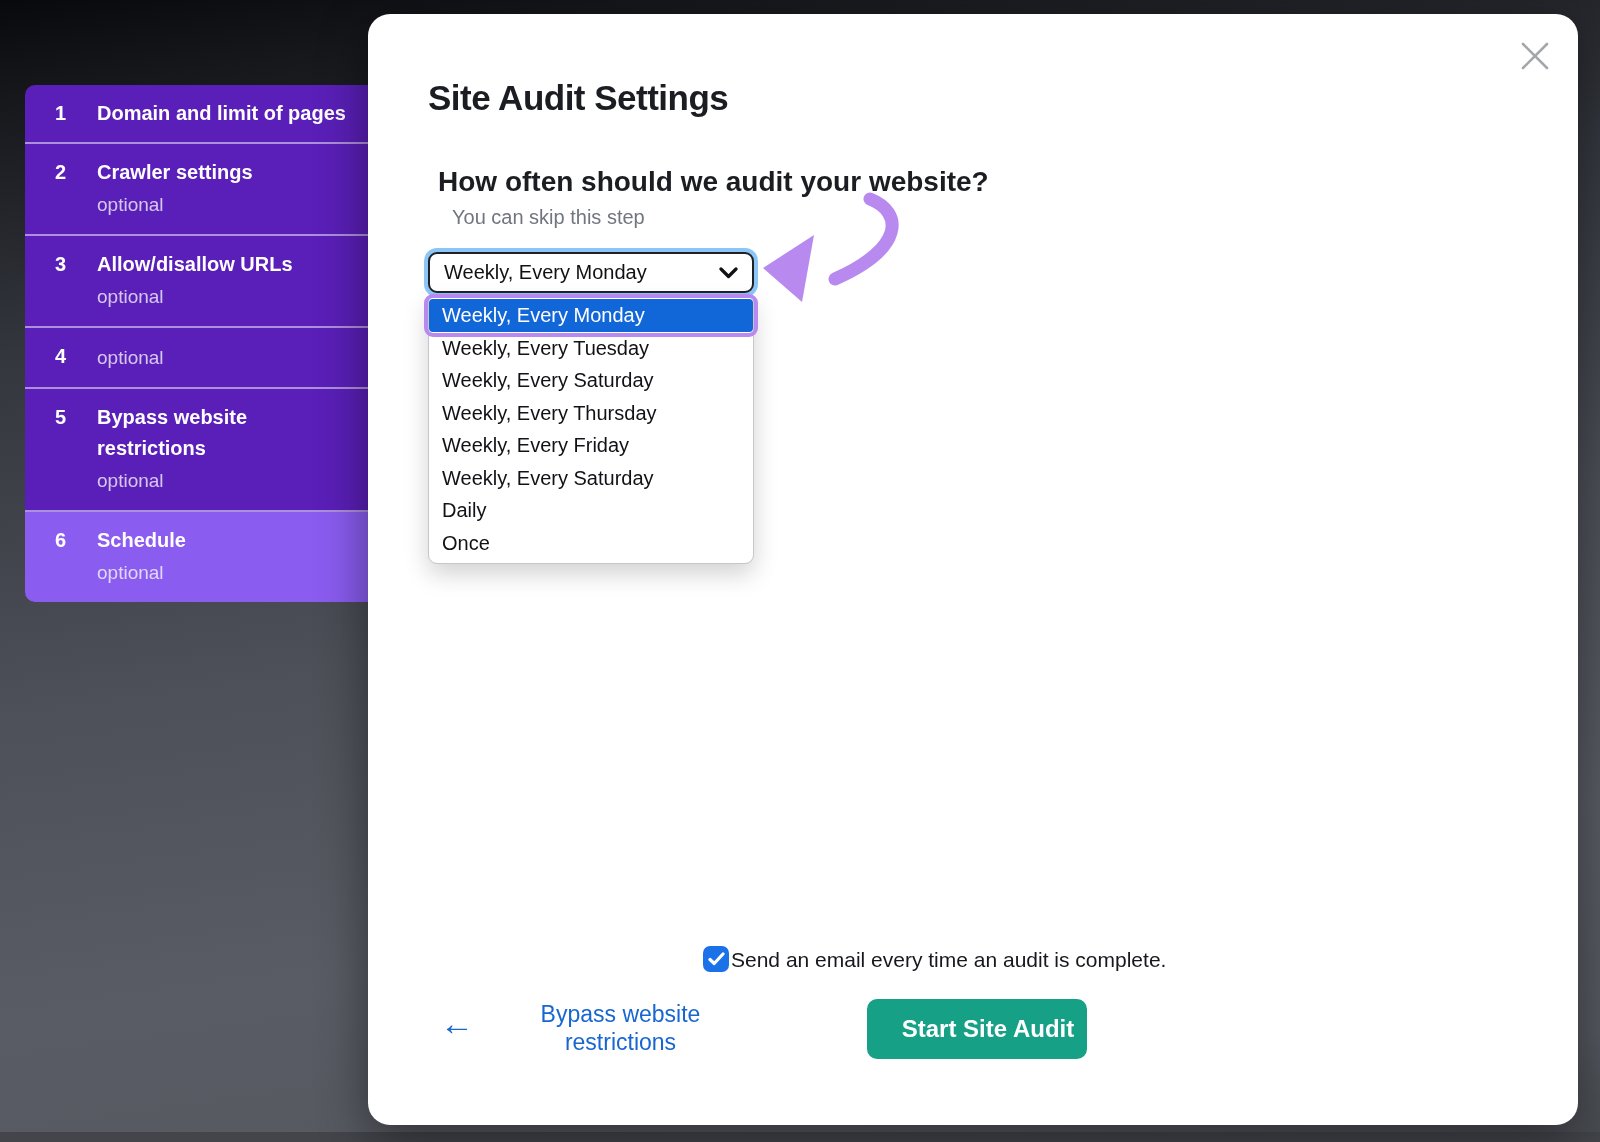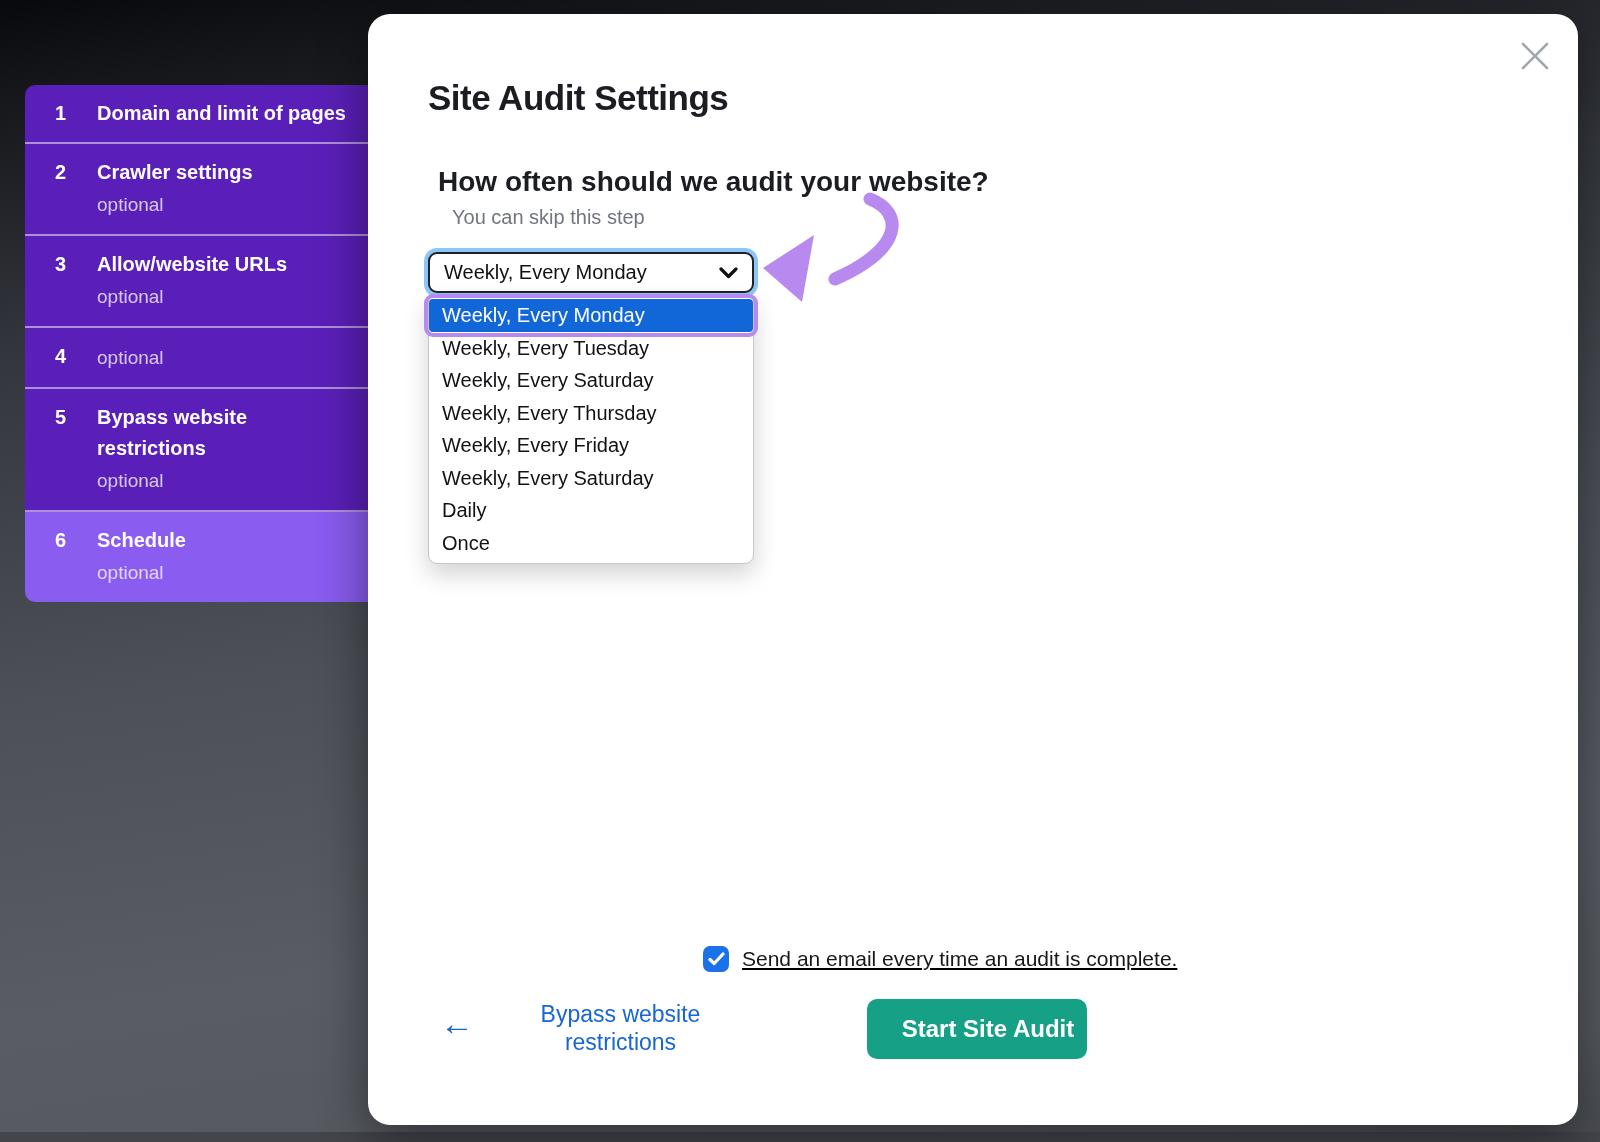--- a/index.html
+++ b/index.html
@@ -58,21 +58,21 @@
   .option.selected{
     background:var(--selected-option-bg,#1267d8);color:#fff;
     outline:4px solid var(--annotation-arrow,#b57bee);outline-offset:1px;
     border-radius:4px;position:relative;z-index:2;
   }
 
   
   .annot-arrow{position:absolute;left:372px;top:171px;z-index:5;pointer-events:none;}
 
   
-  .email-row{position:absolute;left:335px;top:932px;display:flex;align-items:center;gap:13px;cursor:pointer;text-decoration:underline;}
+  .email-row{position:absolute;left:335px;top:932px;display:flex;align-items:flex-end;gap:2px;cursor:pointer;}
   .checkbox{width:26px;height:26px;border-radius:7px;background:var(--checkbox-blue,#1b72e8);display:flex;align-items:center;justify-content:center;flex:0 0 26px;}
   .email-label{font-size:21px;color:#16181d;}
 
   
   .back-arrow{position:absolute;left:72px;top:992px;font-size:34px;line-height:34px;font-weight:600;color:var(--link-blue,#1766d1);cursor:pointer;}
   .bypass-link{
     position:absolute;left:145px;top:986px;width:215px;text-align:center;
     font-size:23px;font-weight:500;line-height:28px;color:var(--link-blue,#1766d1);cursor:pointer;
   }
   .start-btn{
@@ -99,21 +99,21 @@
     <span class="num">2</span>
     <span class="txt">
       <span class="title" style="display:block">Crawler settings</span>
       <span class="note" style="display:block">optional</span>
     </span>
   </div>
 
   <div class="step">
     <span class="num">3</span>
     <span class="txt">
-      <span class="title" style="display:block">Allow/website URLs</span>
+      <span class="title" style="display:block">Allow/disallow URLs</span>
       <span class="note" style="display:block">optional</span>
     </span>
   </div>
 
   <div class="step">
     <span class="num">4</span>
     <span class="txt">
       <span class="note" style="display:block">optional</span>
     </span>
   </div>

